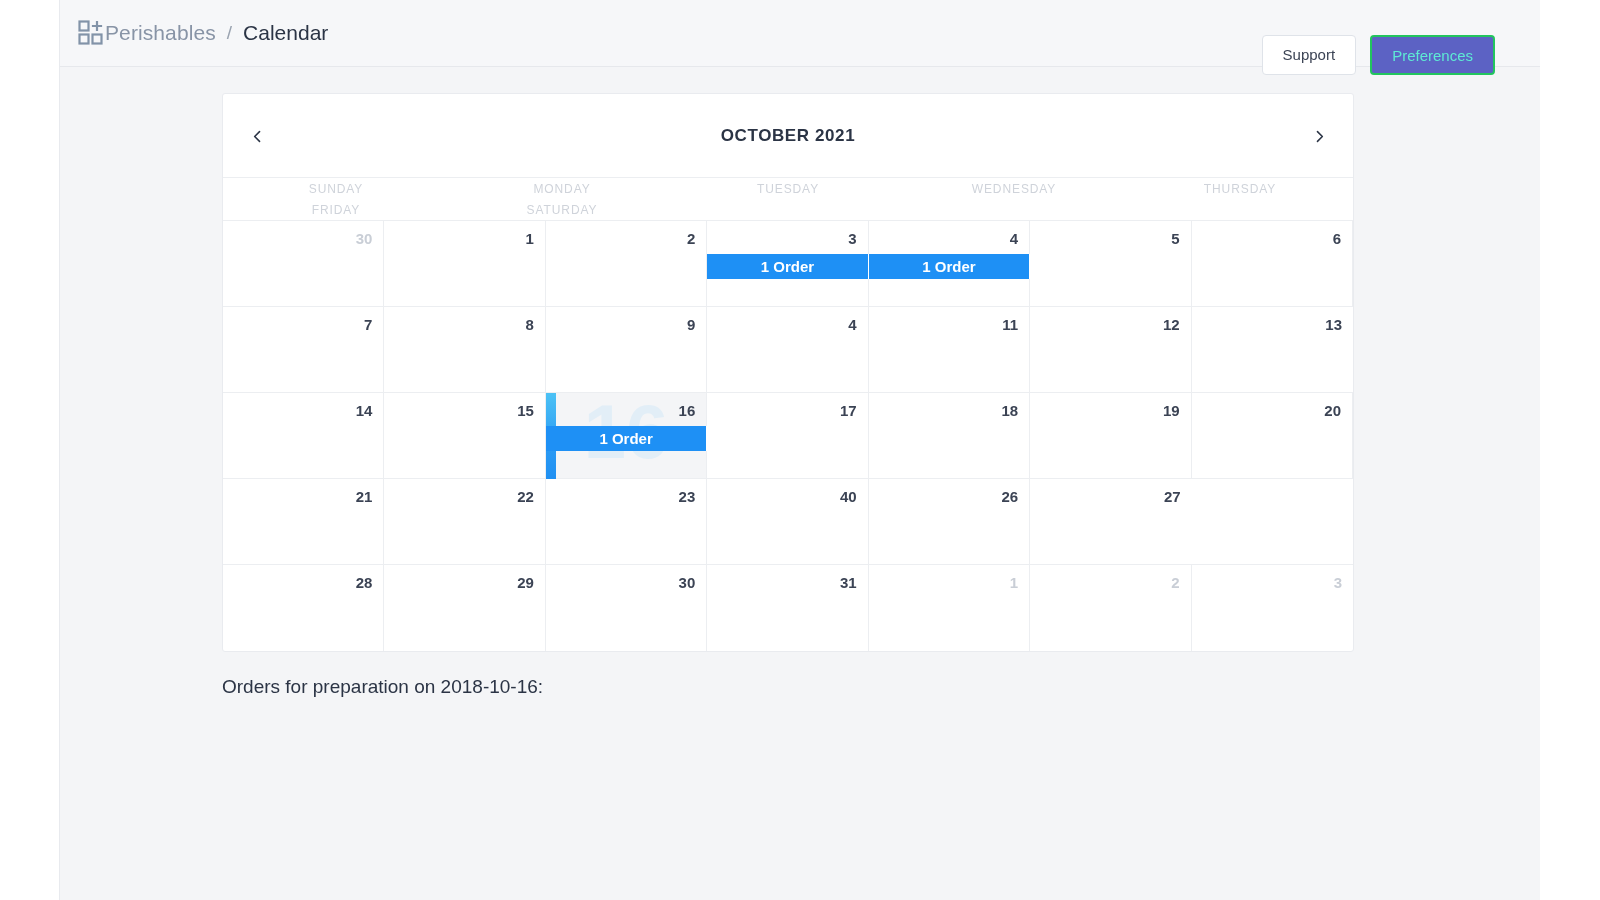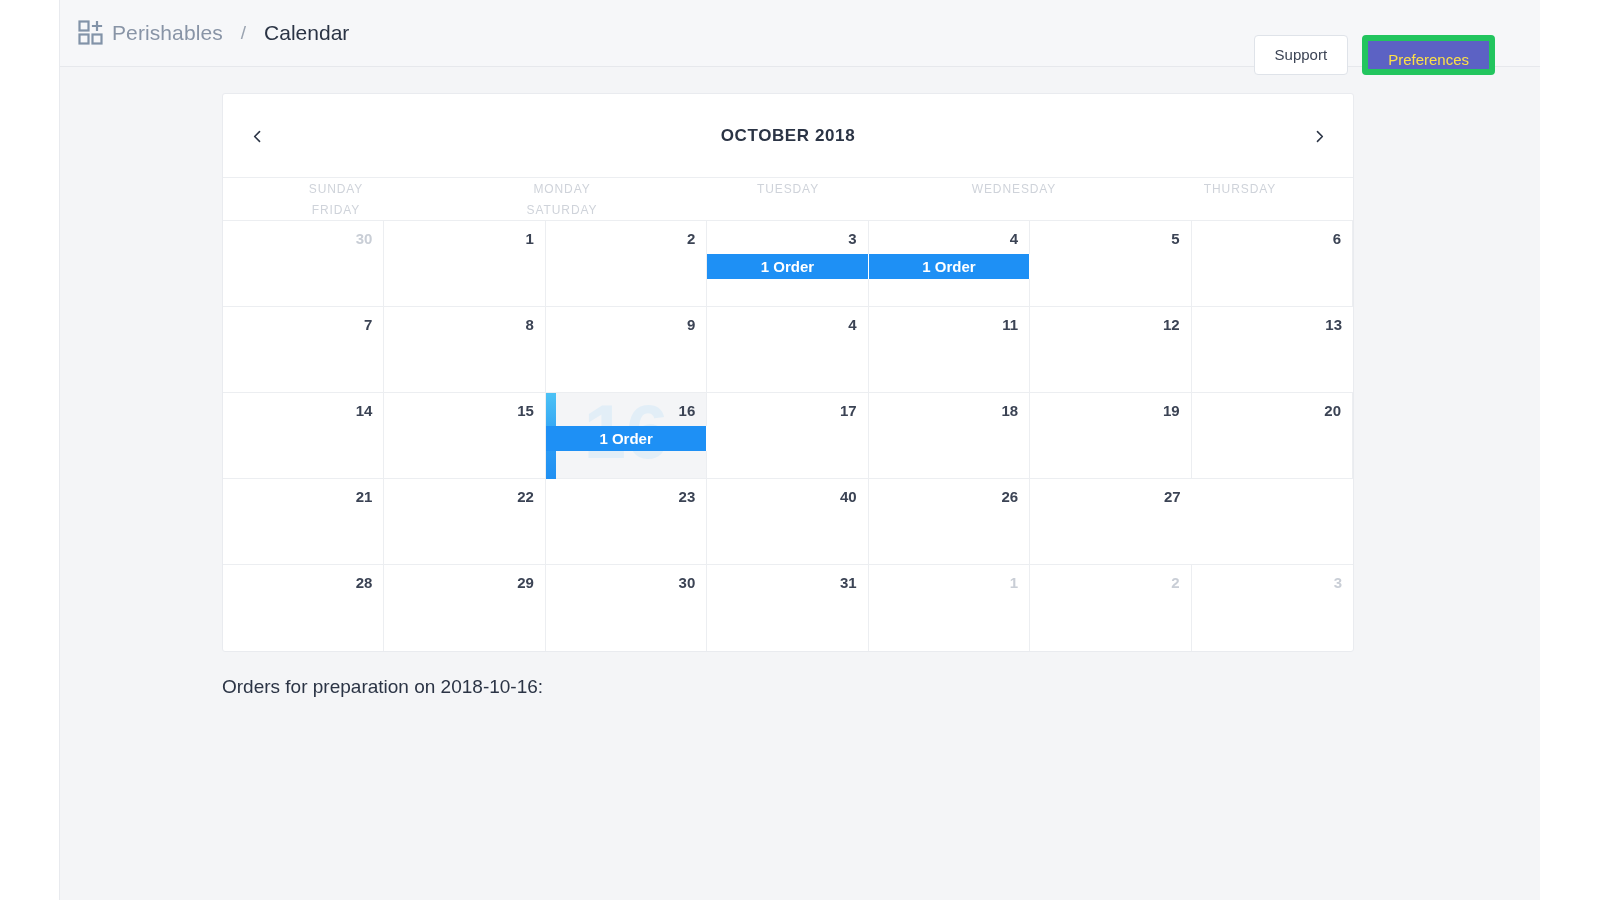--- a/index.html
+++ b/index.html
@@ -25,39 +25,39 @@
   }
 
   
   .topbar {
     position: absolute; left: 0; top: 0; width: 1480px; height: 67px;
     background: #f6f7f9;
     border-bottom: 1px solid #e6e8ec;
     display: flex; align-items: center;
     padding: 0 45px 0 18px;
   }
-  .brand { display: flex; align-items: center; gap: 8px; }
+  .brand { display: flex; align-items: center; gap: 1px; }
   .grid-plus-icon { width: 26px; height: 26px; display:block; }
   .brand-name {
     font-size: 21px; color: #8894a6; font-weight: 400; letter-spacing: .1px;
   }
   .crumb-sep { font-size: 19px; color: #9aa3b0; margin: 0 10px; }
   .crumb-current { font-size: 21px; color: #2b3445; font-weight: 400; }
 
   .topbar-actions { margin-left: auto; display: flex; align-items: center; gap: 14px; margin-top: 44px; }
   .btn {
     font-family: "Liberation Sans", sans-serif;
     font-size: 15px; border-radius: 4px; cursor: pointer;
     padding: 0 20px; height: 40px; line-height: 38px;
   }
   .btn-support {
     background: #ffffff; color: #3b4354; border: 1px solid #dfe3e9;
   }
   .btn-preferences {
-    background: #5c62c4; color: #fde047; border: 6px solid #22c55e;
+    background: #5c62c4; color: #5eead4; border: 2px solid #22c55e;
   }
 
   
   .cal-card {
     position: absolute; left: 162px; top: 93px; width: 1132px;
     background: #ffffff;
     border: 1px solid #e9ebef;
     border-radius: 3px;
   }
   .cal-head {
@@ -174,21 +174,21 @@
     </div>
 
     <div class="cal-card">
 
       <div class="cal-head">
         <div class="nav-arrow nav-prev">
           <svg viewBox="0 0 16 16" width="13" height="13" aria-hidden="true">
             <path d="M10.5 2 L4.5 8 L10.5 14" fill="none" stroke="#2b3445" stroke-width="1.9" stroke-linecap="round" stroke-linejoin="round"></path>
           </svg>
         </div>
-        <div class="cal-title">OCTOBER 2018</div>
+        <div class="cal-title">OCTOBER 2021</div>
         <div class="nav-arrow nav-next">
           <svg viewBox="0 0 16 16" width="13" height="13" aria-hidden="true">
             <path d="M5.5 2 L11.5 8 L5.5 14" fill="none" stroke="#2b3445" stroke-width="1.9" stroke-linecap="round" stroke-linejoin="round"></path>
           </svg>
         </div>
       </div>
 
       <div class="dow-row" id="dow-row">
           <div class="dow">SUNDAY</div>
           <div class="dow">MONDAY</div>

